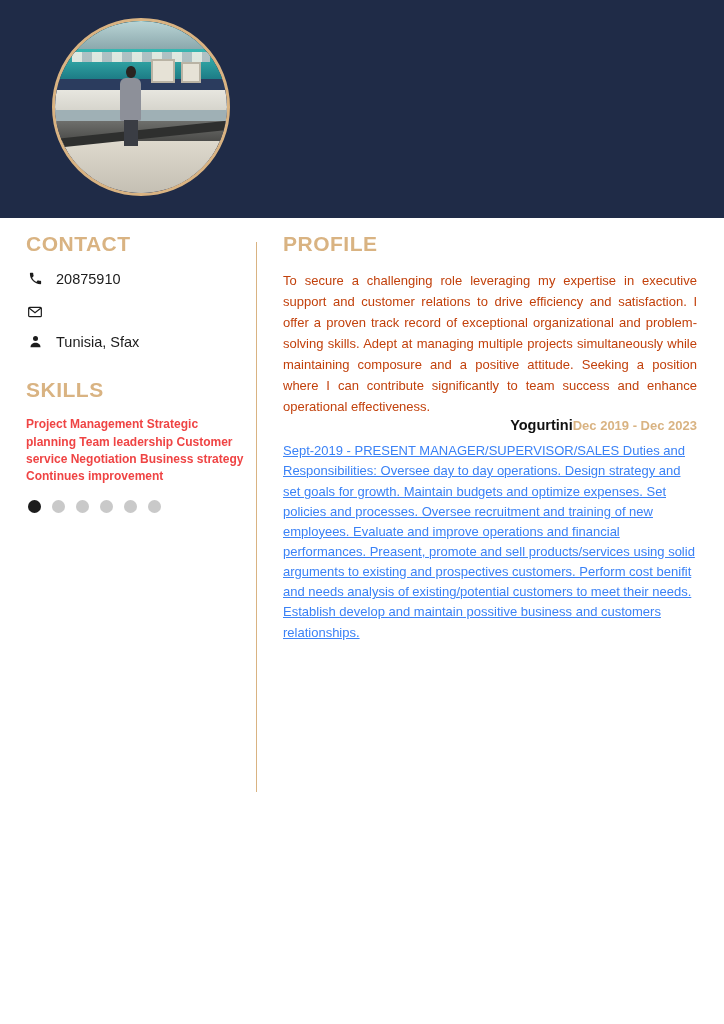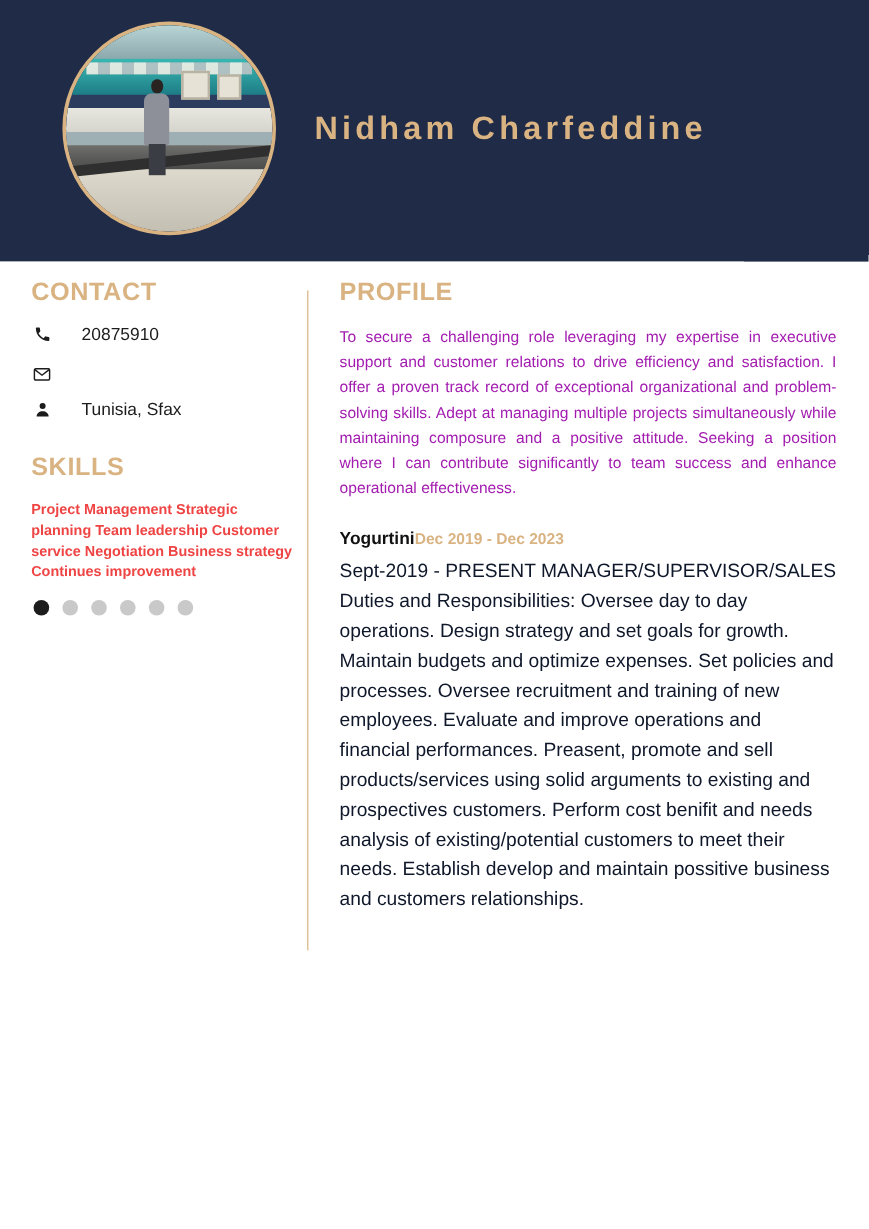--- a/index.html
+++ b/index.html
@@ -134,21 +134,21 @@
     color: #d9b382;
     font-size: 21px;
     font-weight: bold;
     letter-spacing: 0.5px;
     margin-bottom: 14px;
   }
   .contact-list { margin-bottom: 26px; }
   .contact-row {
     display: flex;
     align-items: flex-start;
-    gap: 24px;
+    gap: 12px;
     margin-bottom: 13px;
   }
   .contact-row .ico {
     width: 18px;
     min-width: 18px;
     display: flex;
     justify-content: center;
     padding-top: 1px;
   }
   .contact-row .txt {
@@ -170,52 +170,52 @@
 
   
   .right {
     position: absolute;
     left: 283px;
     top: 14px;
     width: 414px;
   }
   .profile-text {
     font-size: 13px;
-    color: #a21caf;
+    color: #c2410c;
     line-height: 1.62;
     text-align: justify;
-    margin-bottom: 24px;
   }
   .we-title { margin-bottom: 16px; }
   .job-head {
     display: flex;
-    justify-content: flex-start;
+    justify-content: flex-end;
     align-items: baseline;
   }
   .job-company {
     font-size: 14.5px;
     font-weight: bold;
     color: #111;
   }
   .job-dates {
     font-size: 13px;
     color: #d9b382;
     font-weight: bold;
   }
   .job-role {
     margin-top: 10px;
     font-size: 13.5px;
     font-weight: bold;
     color: #17314f;
   }
   .job-desc {
     margin-top: 8px;
-    font-size: 16px;
-    color: #0f172a;
+    font-size: 13px;
+    color: #3b82f6;
     line-height: 1.55;
+    text-decoration: underline;
   }
 </style>
 </head>
 <body>
 
 <div class="page">
 
   <div class="header">
     <div class="photo-wrap">
       <div class="photo">
@@ -229,21 +229,20 @@
         <div class="floor"></div>
         <div class="floor2"></div>
         <div class="stripe"></div>
         <div class="person">
           <div class="head"></div>
           <div class="body"></div>
           <div class="legs"></div>
         </div>
       </div>
     </div>
-    <div class="name">Nidham Charfeddine</div>
   </div>
 
   <div class="body-area">
     <div class="divider"></div>
 
     <div class="left">
 
       <div class="sec-title">CONTACT</div>
 
       <div class="contact-list">

